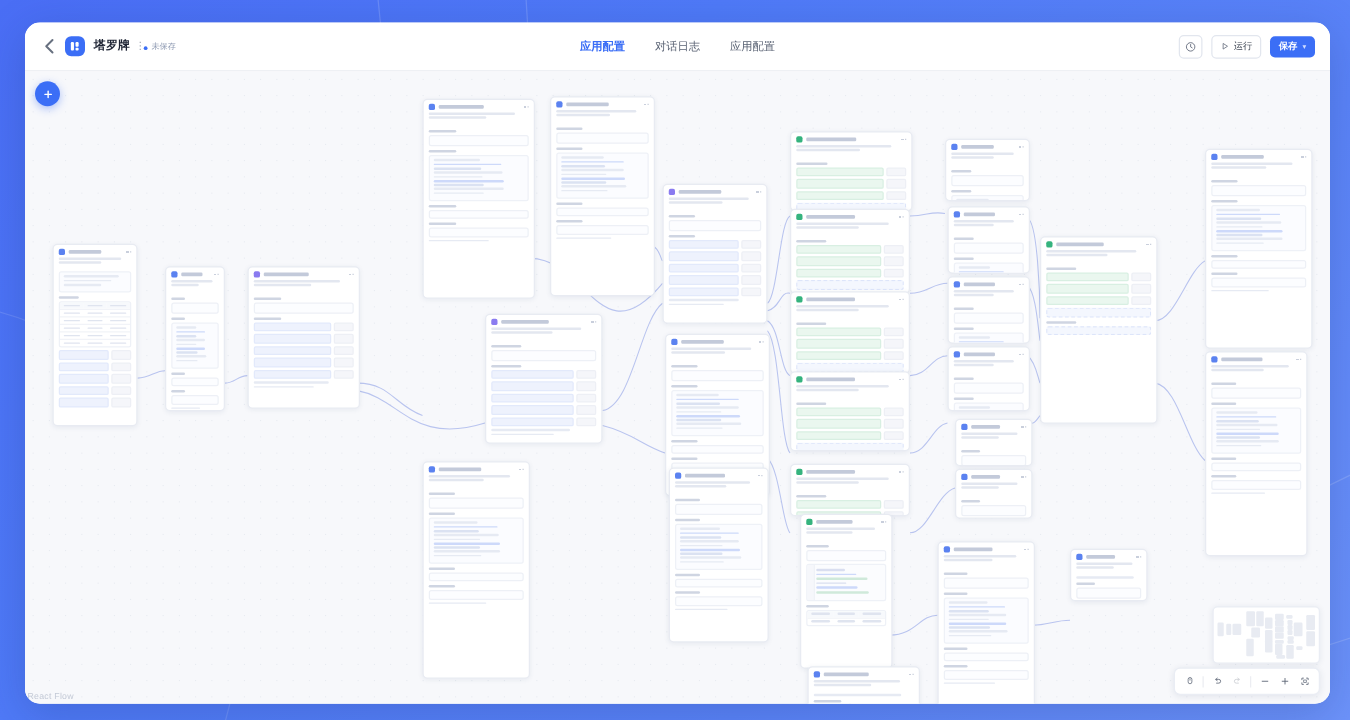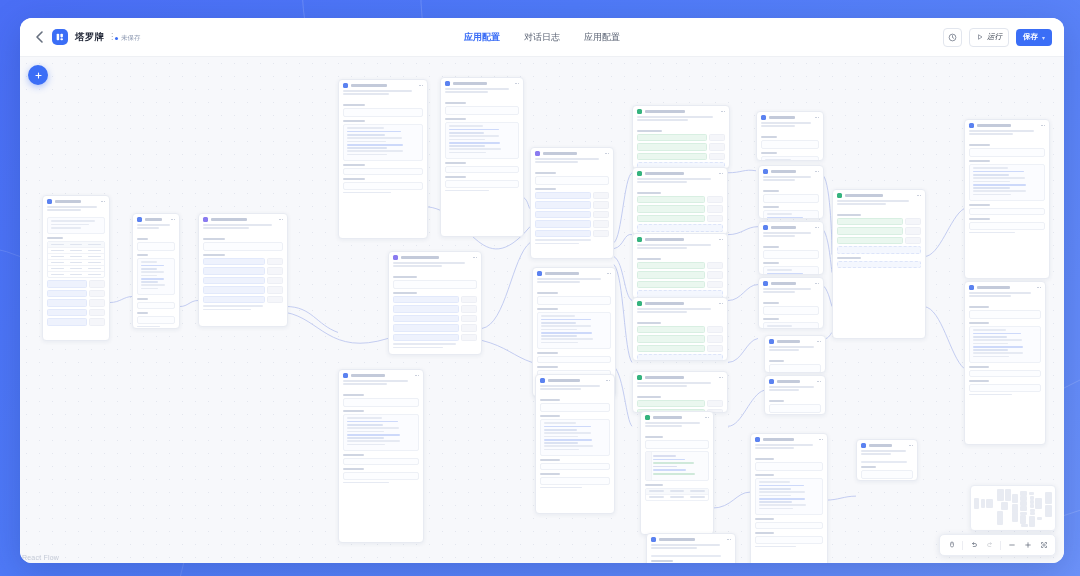--- a/index.html
+++ b/index.html
@@ -40,21 +40,21 @@
   .tabs{position:absolute;left:0;right:0;top:0;height:38px;display:flex;align-items:center;
         justify-content:center;gap:24px;pointer-events:none;}
   .tab{font-size:9px;color:#5a6374;pointer-events:auto;cursor:pointer;}
   .tab.on{color:#3b6ef6;font-weight:700;}
 
   .hdr-r{margin-left:auto;display:flex;align-items:center;gap:7px;position:relative;z-index:2;}
   .ibtn{width:17px;height:17px;border:1px solid #e2e6ee;border-radius:4px;background:#fff;
         display:flex;align-items:center;justify-content:center;cursor:pointer;}
   .ibtn svg{width:9px;height:9px;}
   .runbtn{height:17px;border:1px solid #e2e6ee;border-radius:4px;background:#fff;
-          display:flex;align-items:center;gap:3px;padding:0 6px;cursor:pointer;font-style:italic;}
+          display:flex;align-items:center;gap:3px;padding:0 6px;cursor:pointer;}
   .runbtn span{font-size:7.5px;color:#3d4553;}
   .savebtn{height:17px;border-radius:4px;background:#3b6ef6;display:flex;align-items:center;
            gap:4px;padding:0 7px;cursor:pointer;}
   .savebtn span{font-size:7.5px;color:#fff;font-weight:700;}
   .savebtn .chev{font-size:6px;color:#cfdcff;}
 
   
   .canvas{flex:1;position:relative;background:#f7f8fb;overflow:hidden;}
   .dots{position:absolute;inset:0;
         background-image:radial-gradient(#dfe3ec 0.6px,transparent 0.6px);

